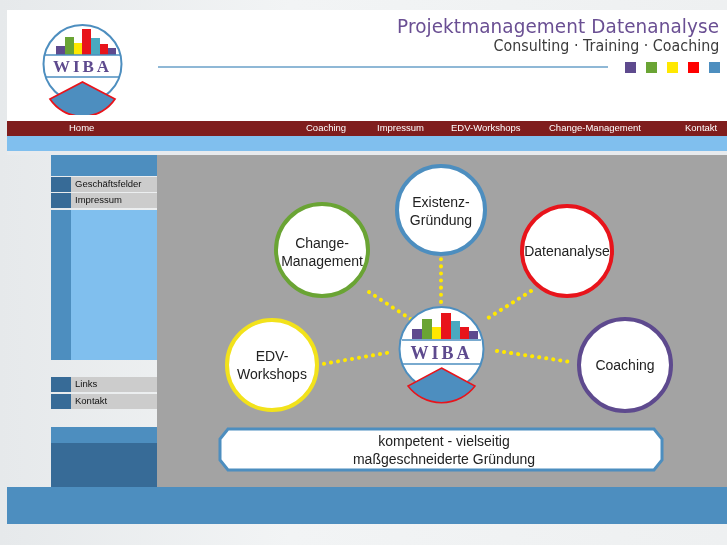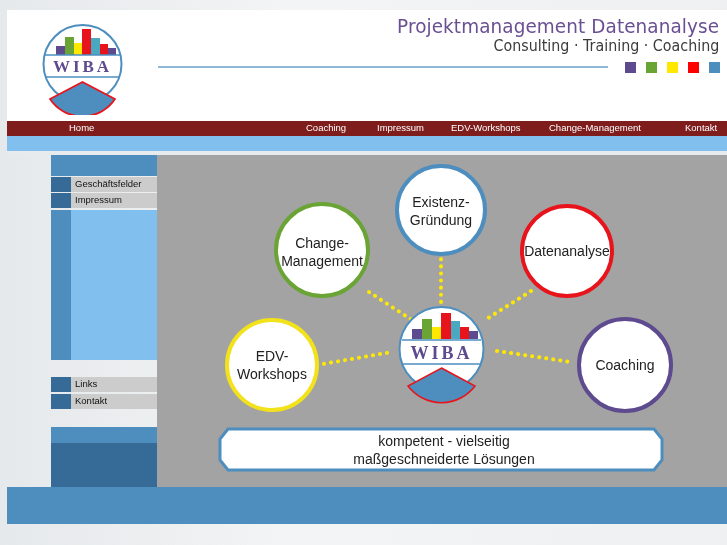--- a/index.html
+++ b/index.html
@@ -152,18 +152,18 @@
         <line x1="4" y1="59" x2="83" y2="59" stroke="#4d8ebf" stroke-width="1.5"></line>
         <path d="M43.5 63 L77 81 A42 42 0 0 1 10 81 Z" fill="#4d8ebf" stroke="#e8141b" stroke-width="1.5"></path>
       </g>
     </svg>
 
     <div class="tagline">
       <svg width="446" height="45" viewBox="0 0 446 45" style="position:absolute;left:0;top:0">
         <path d="M10 2 L436 2 L444 12 L444 33 L436 43 L10 43 L2 33 L2 12 Z" fill="#fff" stroke="#4d8ebf" stroke-width="3"></path>
       </svg>
       <div class="tag-text" style="top:6px">kompetent - vielseitig</div>
-      <div class="tag-text" style="top:24px">maßgeschneiderte Lösungen</div>
+      <div class="tag-text" style="top:24px">maßgeschneiderte Gründung</div>
     </div>
   </div>
 
   <div class="footer"></div>
 </div>
 
 </body></html>

